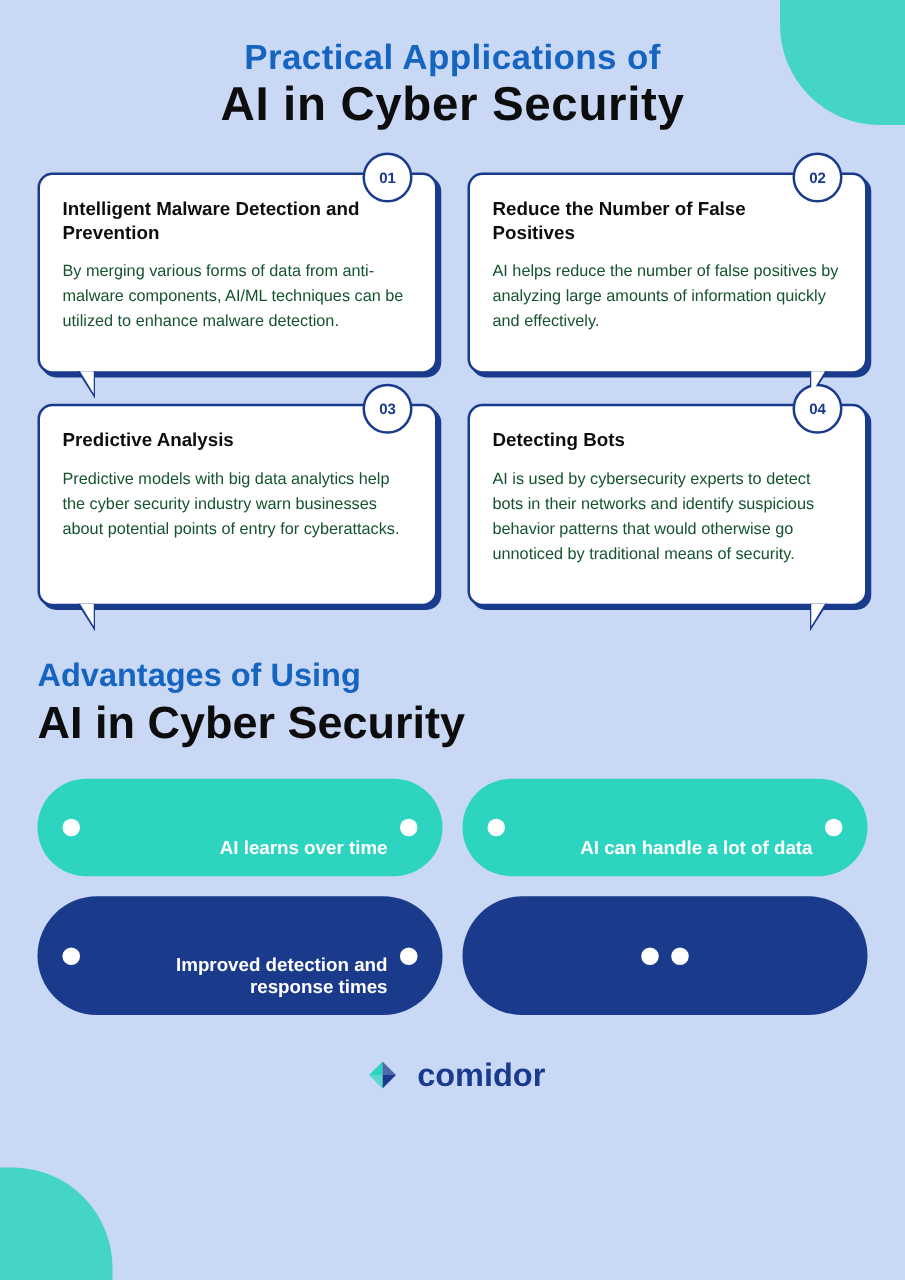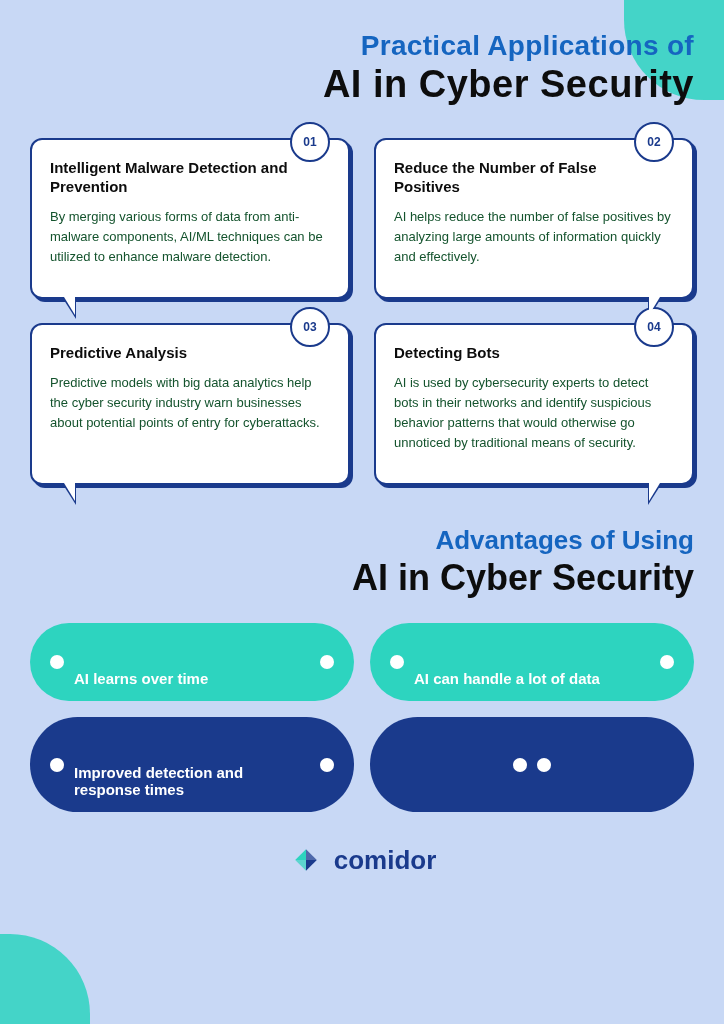--- a/index.html
+++ b/index.html
@@ -36,21 +36,21 @@
     }
 
     .page-container {
       position: relative;
       z-index: 1;
       padding: 30px 30px 40px;
     }
 
     
     .header {
-      text-align: right;
+      text-align: center;
       margin-bottom: 30px;
     }
     .header-subtitle {
       font-size: 28px;
       font-weight: 700;
       color: #1565c0;
       letter-spacing: 0.3px;
     }
     .header-title {
       font-size: 38px;
@@ -153,21 +153,21 @@
       color: #14532d;
       line-height: 1.55;
     }
 
     
     .advantages-section {
       margin-top: 20px;
     }
 
     .advantages-header {
-      text-align: right;
+      text-align: left;
       margin-bottom: 24px;
     }
 
     .advantages-subtitle {
       font-size: 26px;
       font-weight: 700;
       color: #1565c0;
     }
 
     .advantages-title {
@@ -208,21 +208,21 @@
     .pill-dot {
       width: 14px;
       height: 14px;
       border-radius: 50%;
       background: white;
       flex-shrink: 0;
     }
 
     .pill-text {
       flex: 1;
-      text-align: left;
+      text-align: right;
       margin-top: 33px;
     }
 
     
     .footer {
       display: flex;
       justify-content: center;
       align-items: center;
       margin-top: 30px;
       gap: 10px;

